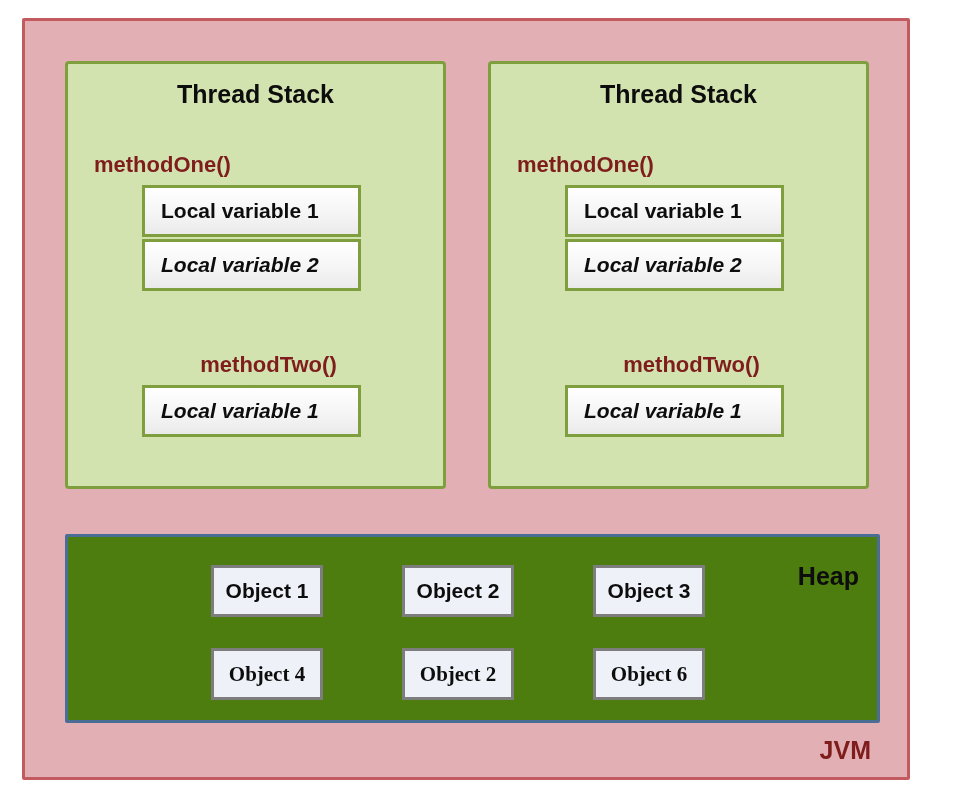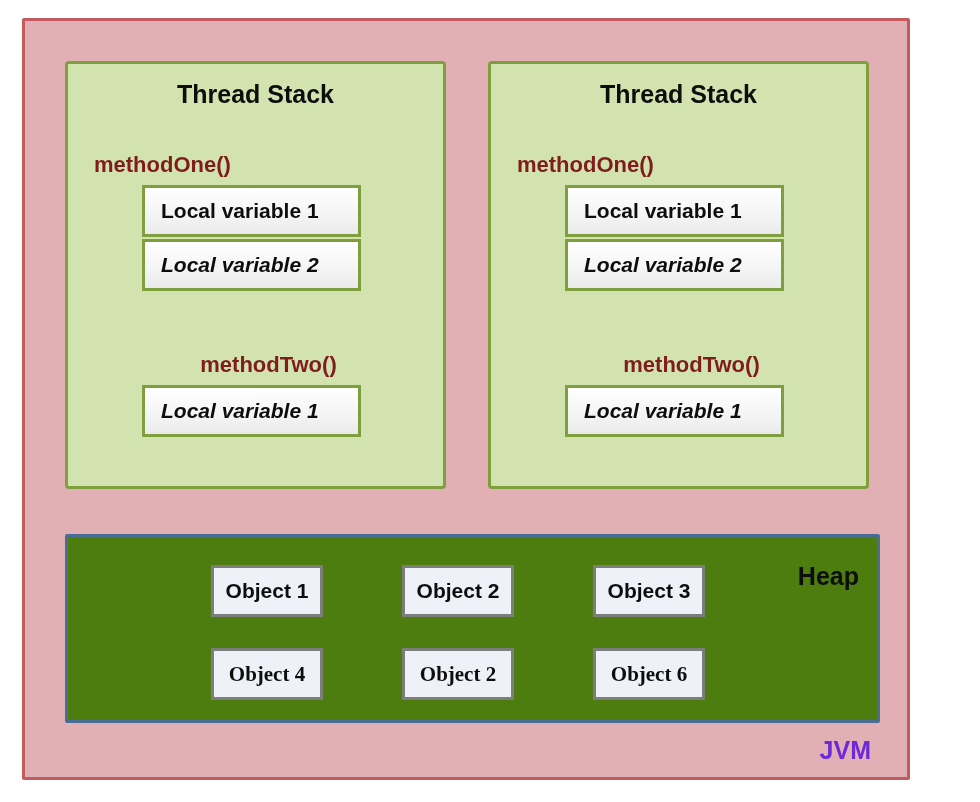--- a/index.html
+++ b/index.html
@@ -35,21 +35,21 @@
     border: 3px solid #c25a5f;
     border-radius: 2px;
   }
 
   .jvm-label {
     position: absolute;
     right: 36px;
     bottom: 14px;
     font-size: 25px;
     font-weight: bold;
-    color: #6d28d9;
+    color: #7f1d1d;
     letter-spacing: 0px;
     line-height: 1;
   }
 
   
   .thread-stack {
     position: absolute;
     top: 40px;
     width: 381px;
     height: 428px;

